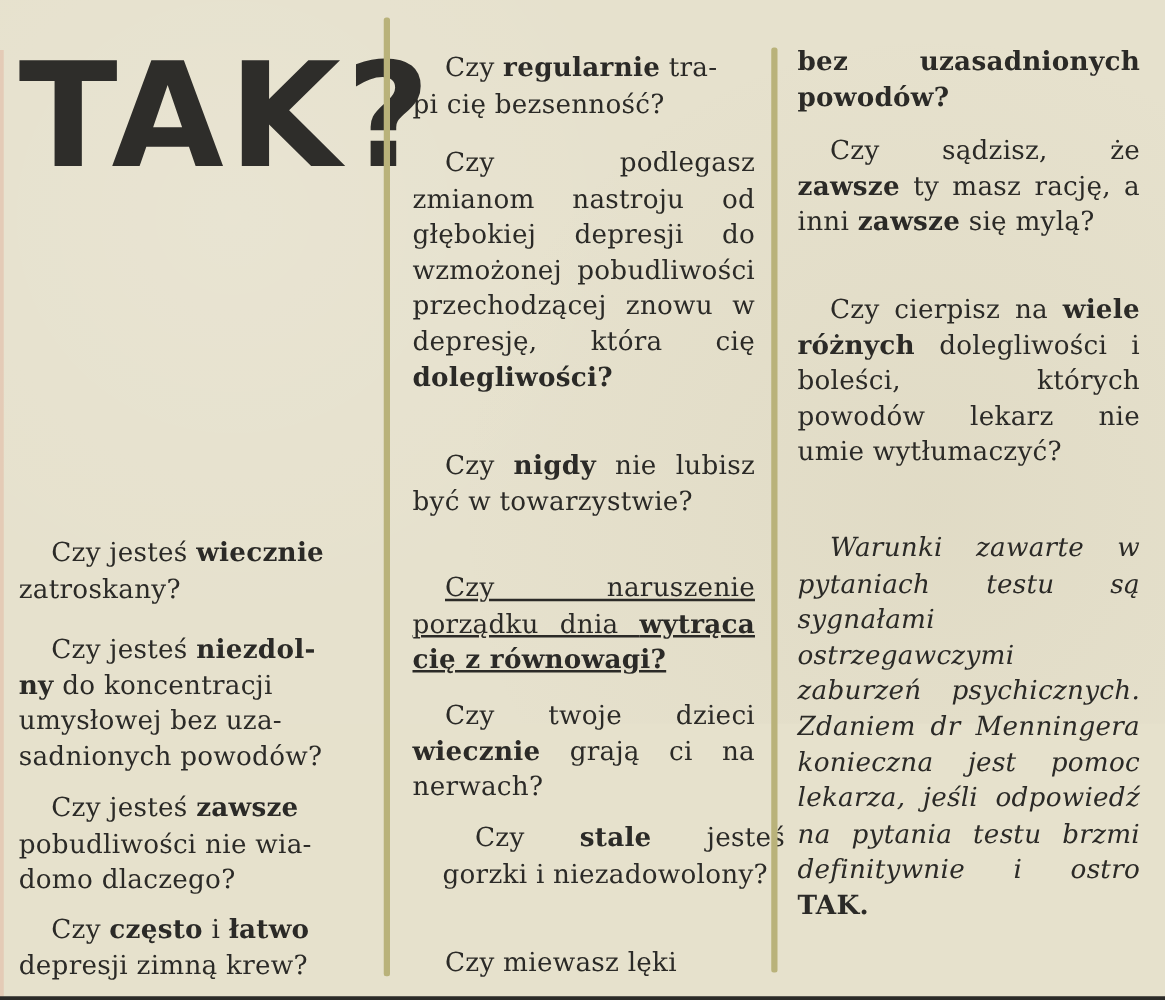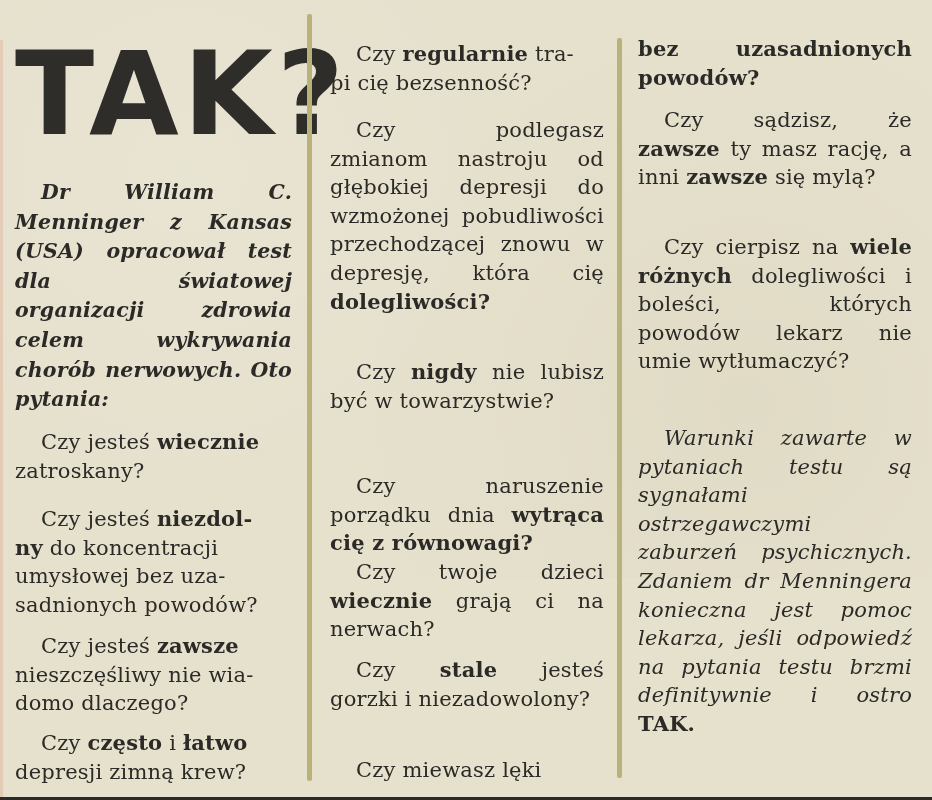--- a/index.html
+++ b/index.html
@@ -93,36 +93,35 @@
     .q { position: absolute; }
   </style>
 </head>
 <body>
 
 <div class="page">
   <div class="left-edge"></div>
 
   <h1 class="headline">TAK?</h1>
 
-  <p class="para intro indent">Dr William C. Menninger z Kansas (USA) opracował test dla światowej organizacji zdrowia celem wykrywania chorób nerwowych. Oto pytania:</p>
 
   <div class="col col-1">
     <p class="para indent q" style="top:428px;width:277px;">
       <span>Czy jesteś </span><b>wiecznie</b><br>
       <span>zatroskany?</span>
     </p>
     <p class="para indent q" style="top:505px;width:277px;">
       <span>Czy jesteś </span><b>niezdol-</b><br>
       <b>ny</b><span> do koncentracji</span><br>
       <span>umysłowej bez uza-</span><br>
       <span>sadnionych powodów?</span>
     </p>
     <p class="para indent q" style="top:632px;width:277px;">
       <span>Czy jesteś </span><b>zawsze</b><br>
-      <span>nieszczęśliwy nie wia-</span><br>
+      <span>pobudliwości nie wia-</span><br>
       <span>domo dlaczego?</span>
     </p>
     <p class="para indent q" style="top:729px;width:277px;">
       <span>Czy </span><b>często</b><span> i </span><b>łatwo</b><br>
       <span>depresji zimną krew?</span>
     </p>
   </div>
 
   <div class="rule rule-1"></div>
 
@@ -130,27 +129,27 @@
     <p class="para indent q" style="top:40px;width:274px;">
       <span>Czy </span><b>regularnie</b><span> tra-</span><br>
       <span>pi cię bezsenność?</span>
     </p>
     <p class="para indent q" style="top:116px;width:274px;">
       <span>Czy podlegasz zmianom nastroju od głębokiej depresji do wzmożonej pobudliwości przechodzącej znowu w depresję, która cię </span><b>dolegliwości?</b>
     </p>
     <p class="para indent q" style="top:358px;width:274px;">
       <span>Czy </span><b>nigdy</b><span> nie lubisz być w towarzystwie?</span>
     </p>
-    <p class="para indent q" style="top:472px;width:274px;">
+    <p class="para indent q" style="top:456px;width:274px;text-decoration:underline;">
       <span>Czy naruszenie porządku dnia </span><b>wytrąca cię z równowagi?</b>
     </p>
     <p class="para indent q" style="top:558px;width:274px;">
       <span>Czy twoje dzieci </span><b>wiecznie</b><span> grają ci na nerwach?</span>
     </p>
-    <p class="para indent q" style="top:656px;width:274px;">
+    <p class="para indent q" style="top:656px;width:274px;margin-left:24px;">
       <span>Czy </span><b>stale</b><span> jesteś gorzki i niezadowolony?</span>
     </p>
     <p class="para indent q" style="top:756px;width:274px;">
       <span>Czy miewasz lęki</span>
     </p>
   </div>
 
   <div class="rule rule-2"></div>
 
   <div class="col col-3">

